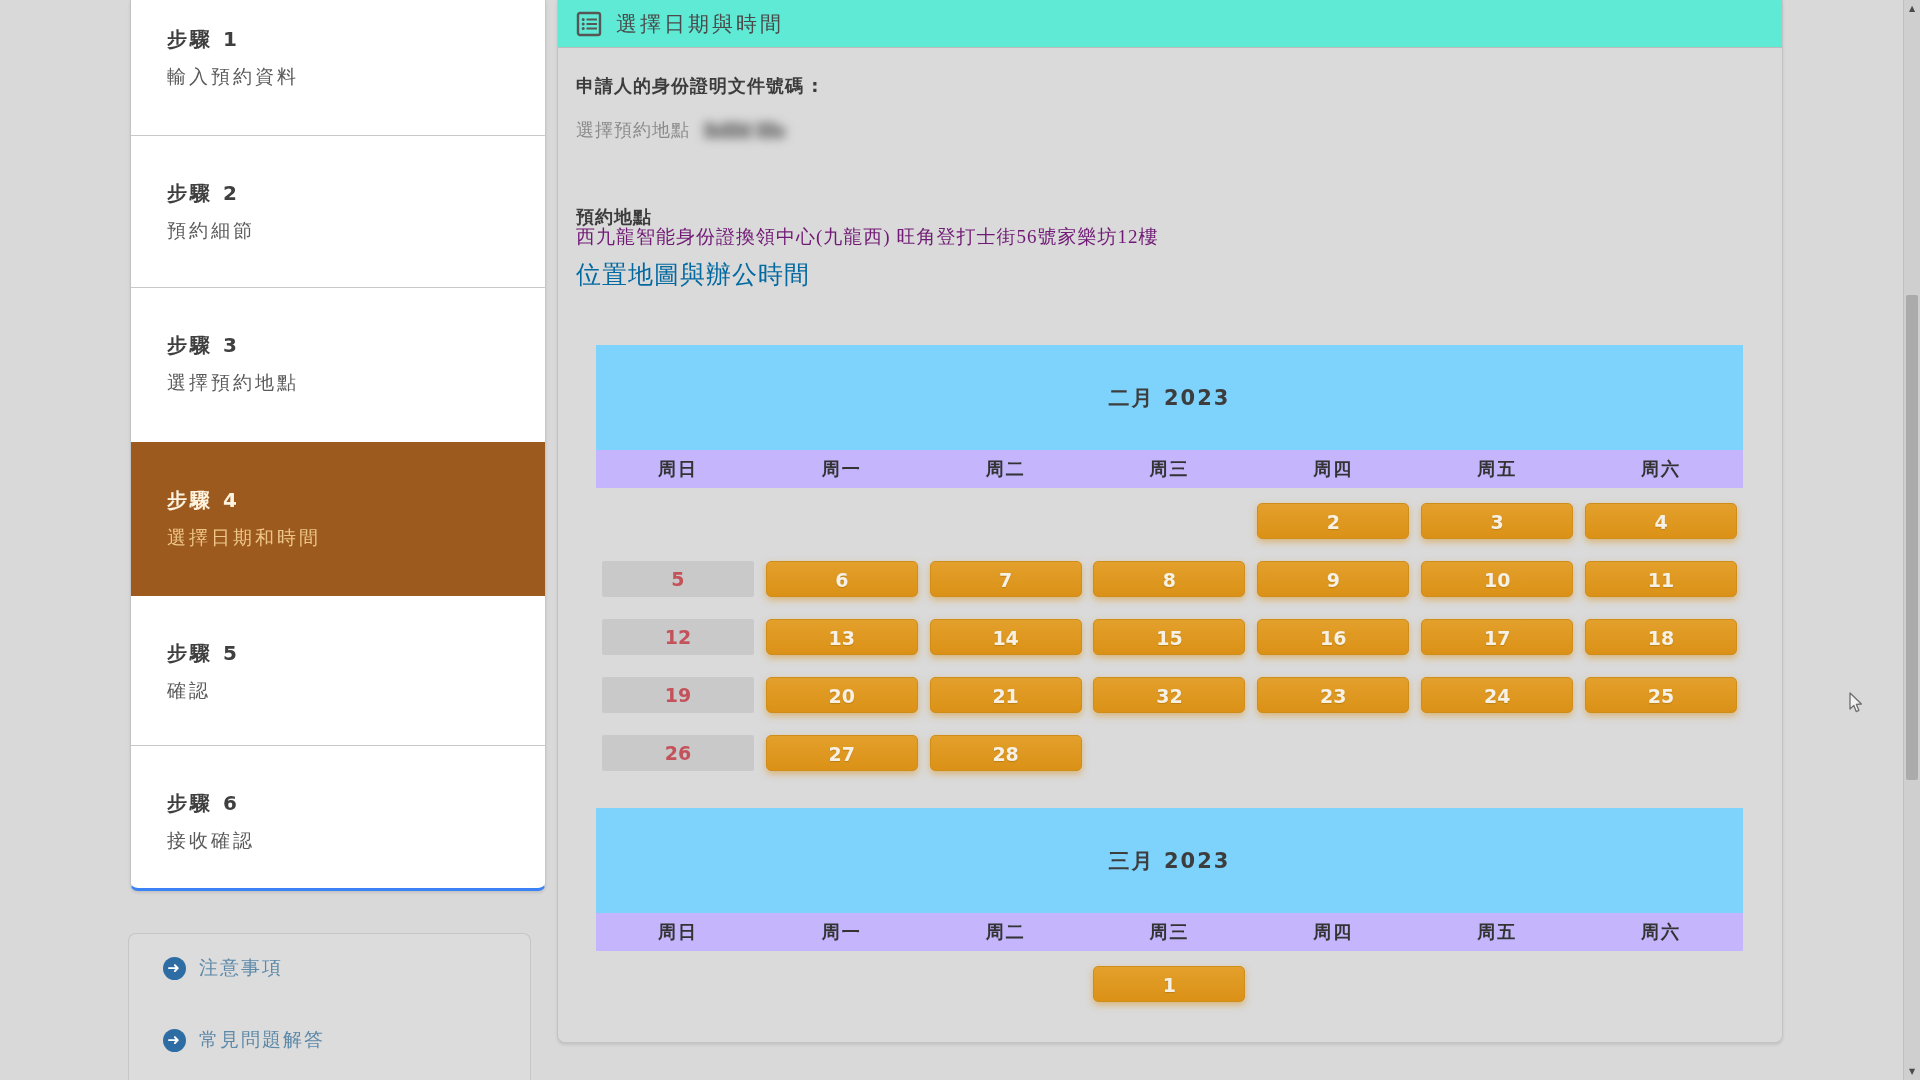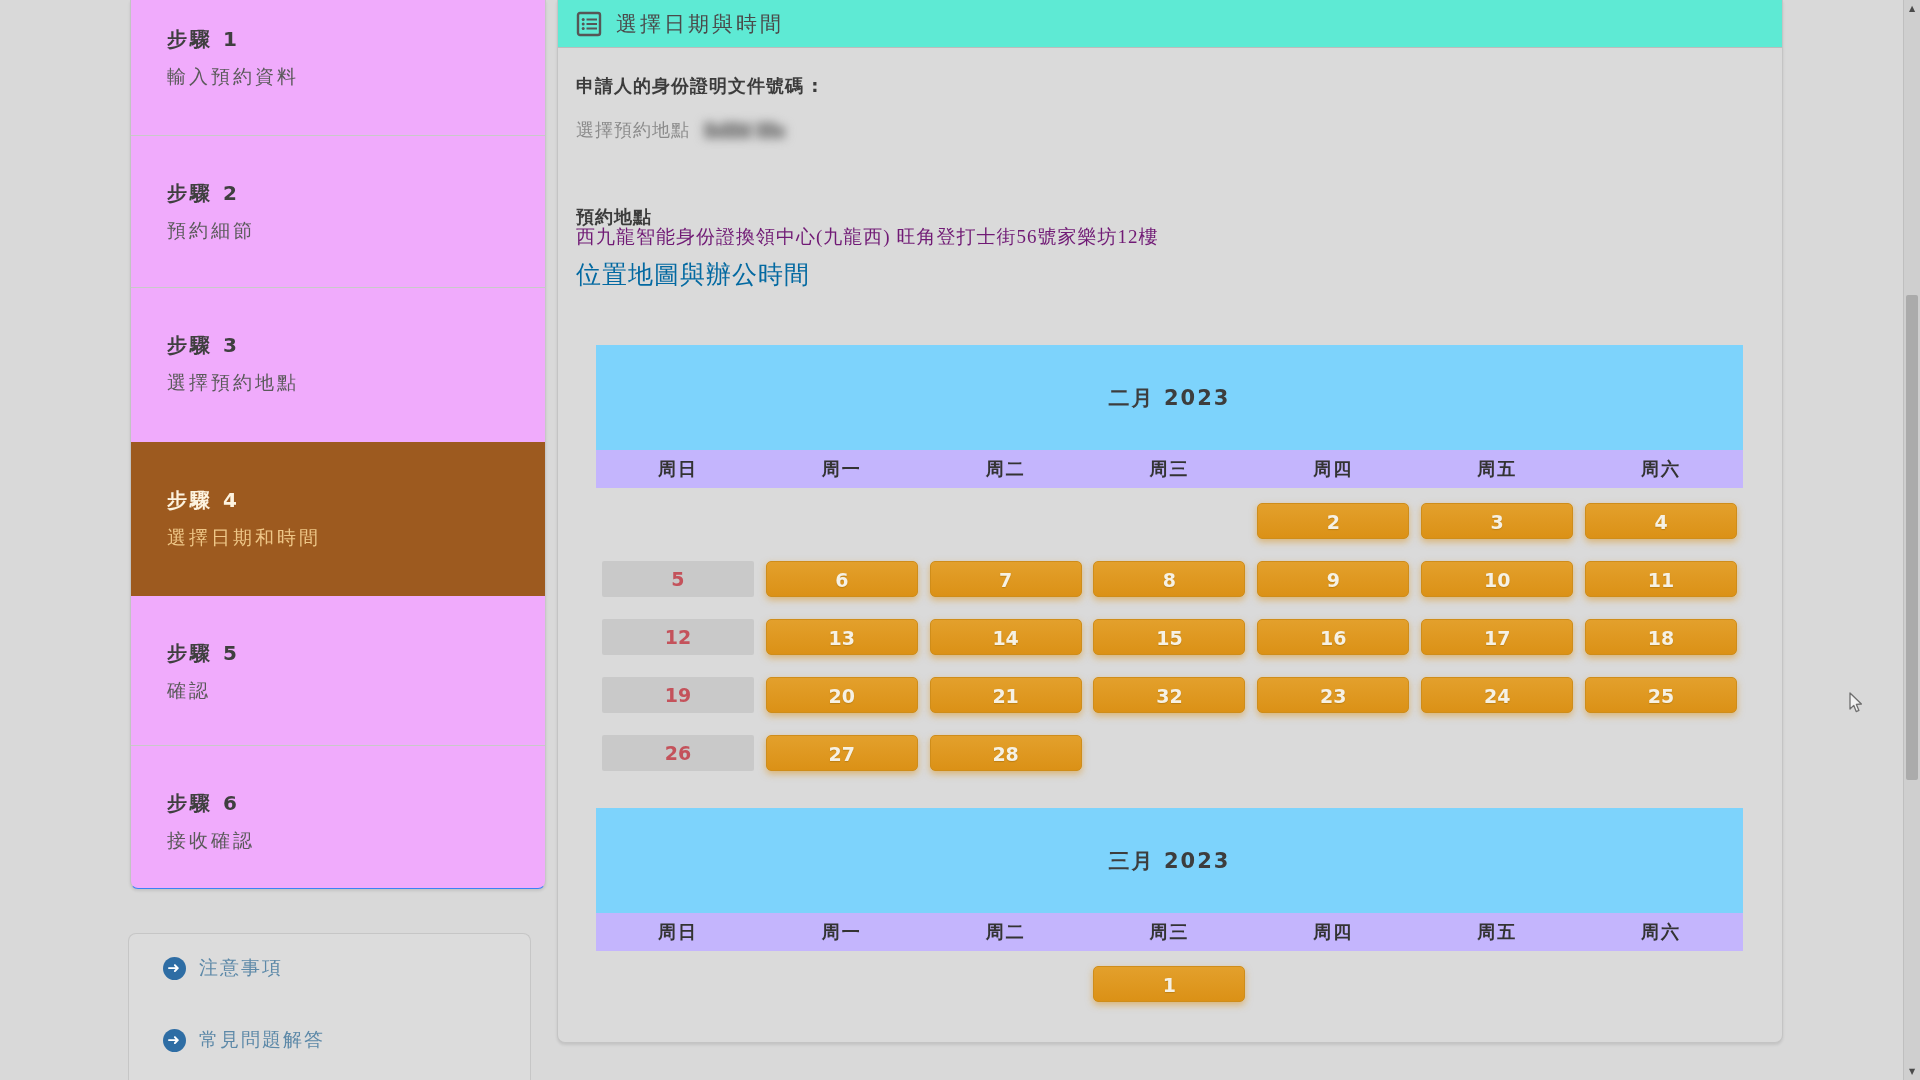--- a/index.html
+++ b/index.html
@@ -6,22 +6,22 @@
   body{
     width:1920px;height:1080px;overflow:hidden;position:relative;
     background:#d9d9d9;
     font-family:"DejaVu Sans","Liberation Sans",sans-serif;
     -webkit-font-smoothing:antialiased;
   }
 
   
   .sidebar{
     position:absolute;left:130px;top:0;width:416px;
-    border-left:1px solid #c3c3c3;border-right:1px solid #c7c7c7;border-bottom:1px solid #3b82f6;
-    border-radius:0 0 8px 8px;background:#f0abfc;
+    border-left:1px solid #c3c3c3;border-right:1px solid #c7c7c7;border-bottom:3px solid #3b82f6;
+    border-radius:0 0 8px 8px;background:#ffffff;
     box-shadow:0 2px 3px rgba(0,0,0,.10);
     box-sizing:border-box;
   }
   .step{box-sizing:border-box;padding:44px 10px 0 36px;border-top:1px solid #c9c9c9;}
   .step:first-child{border-top:none;padding-top:26px;}
   .step-title{font-size:20px;font-weight:bold;color:#3f3f3f;letter-spacing:3px;}
   .step-sub{margin-top:11px;font-size:19px;color:#5a5a5a;letter-spacing:3px;}
   .step.active{background:#9d5a1f;border-top-color:#9d5a1f;}
   .step.active + .step{border-top-color:#9d5a1f;}
   .step.active .step-title{color:#fdf3df;}

